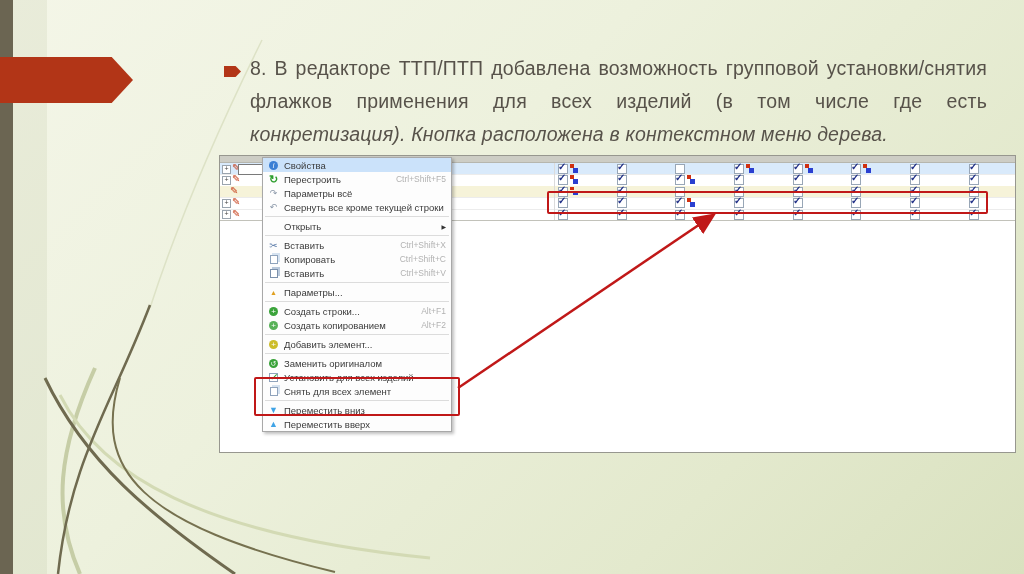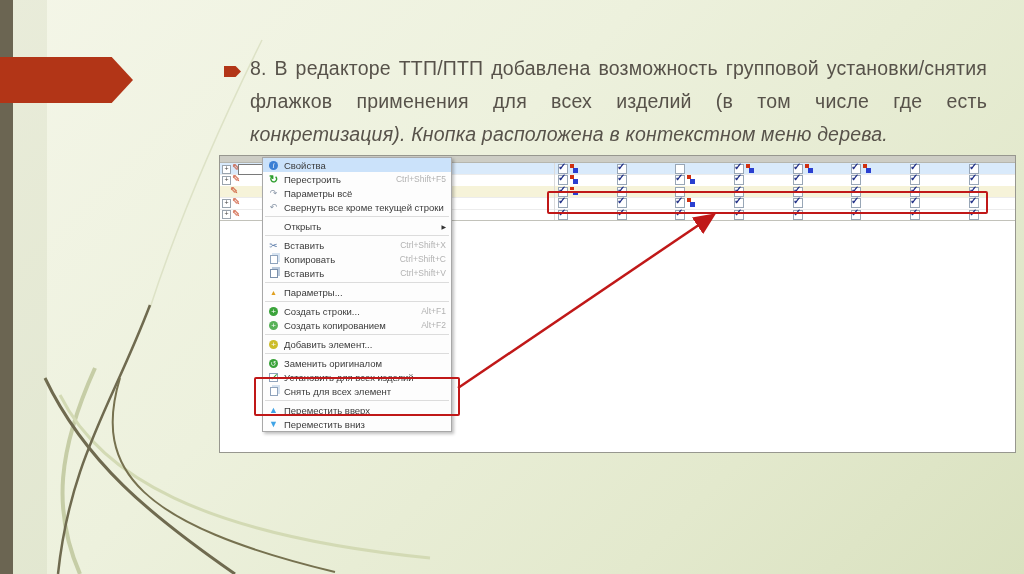--- a/index.html
+++ b/index.html
@@ -329,26 +329,26 @@
           <span class="lab">Установить для всех изделий</span>
         </div>
         <div class="mi">
           <span class="ic ic-unset-all">
             <i></i>
           </span>
           <span class="lab">Снять для всех элемент</span>
         </div>
         <div class="msep"></div>
         <div class="mi">
+          <span class="ic ic-move-down"></span>
+          <span class="lab">Переместить вниз</span>
+        </div>
+        <div class="mi">
           <span class="ic ic-move-up"></span>
           <span class="lab">Переместить вверх</span>
-        </div>
-        <div class="mi">
-          <span class="ic ic-move-down"></span>
-          <span class="lab">Переместить вниз</span>
         </div>
       </div>
   </div>
 
   <div class="hl-box hl-row"></div>
   <div class="hl-box hl-menu"></div>
   <svg class="arrow-svg" width="1024" height="574" viewBox="0 0 1024 574">
     <defs>
       <marker id="ah" markerWidth="9" markerHeight="8" refX="7" refY="4" orient="auto">
         <polygon points="0,0 9,4 0,8" fill="#c01818"></polygon>

